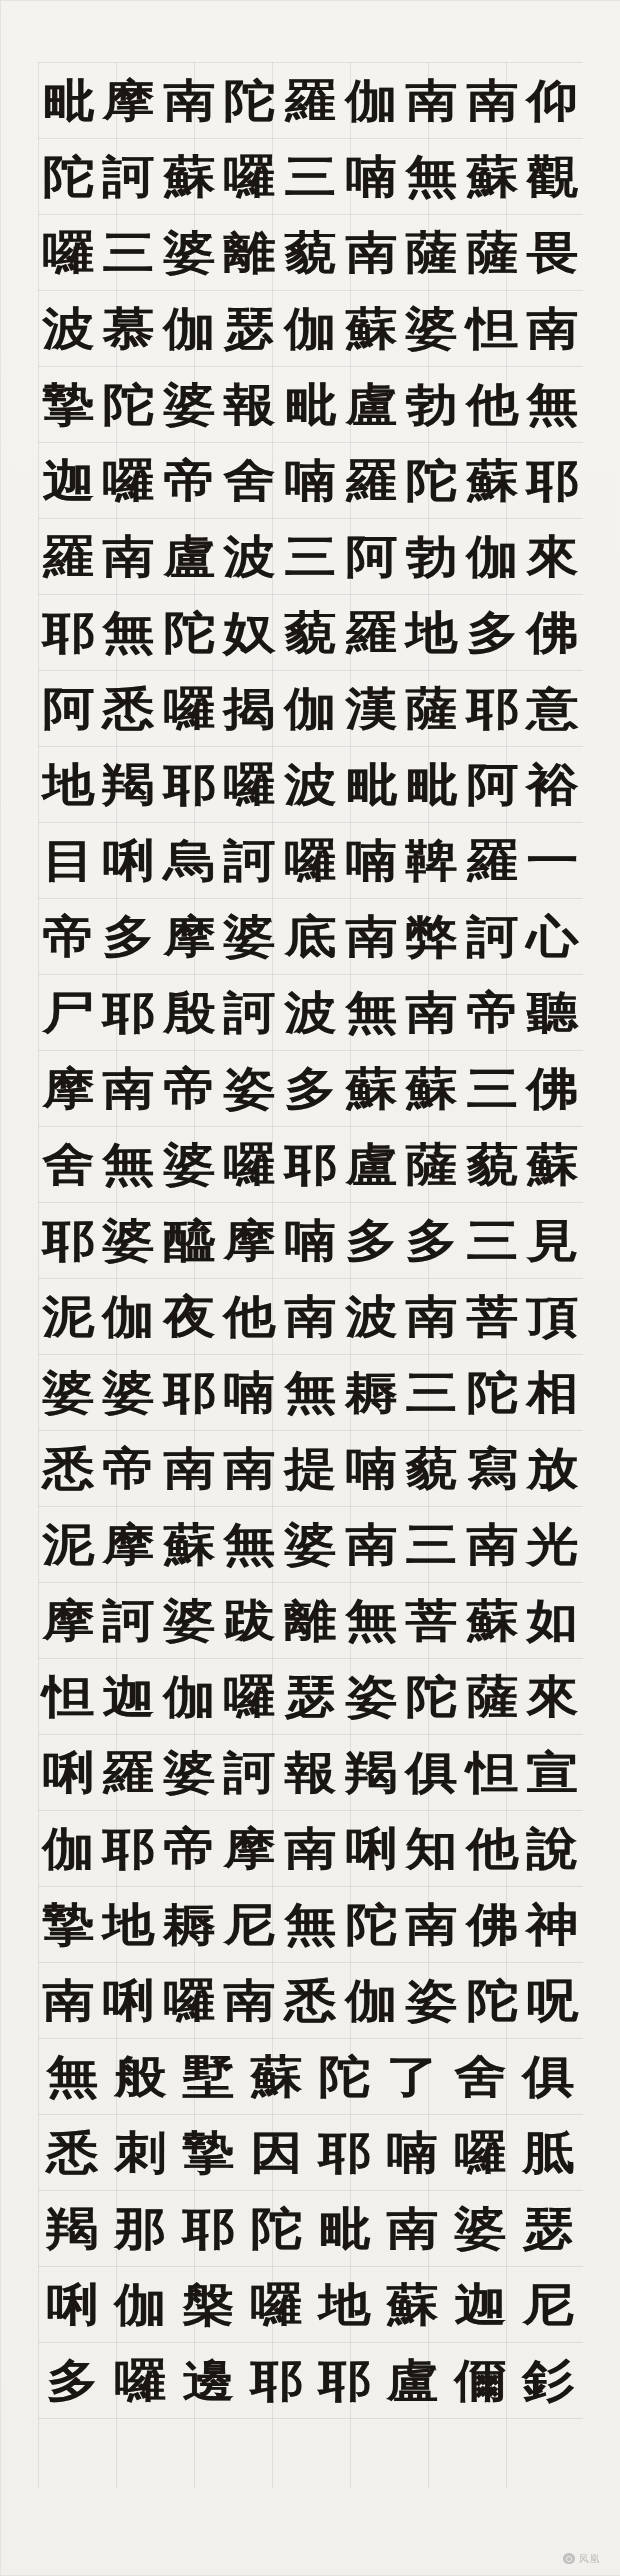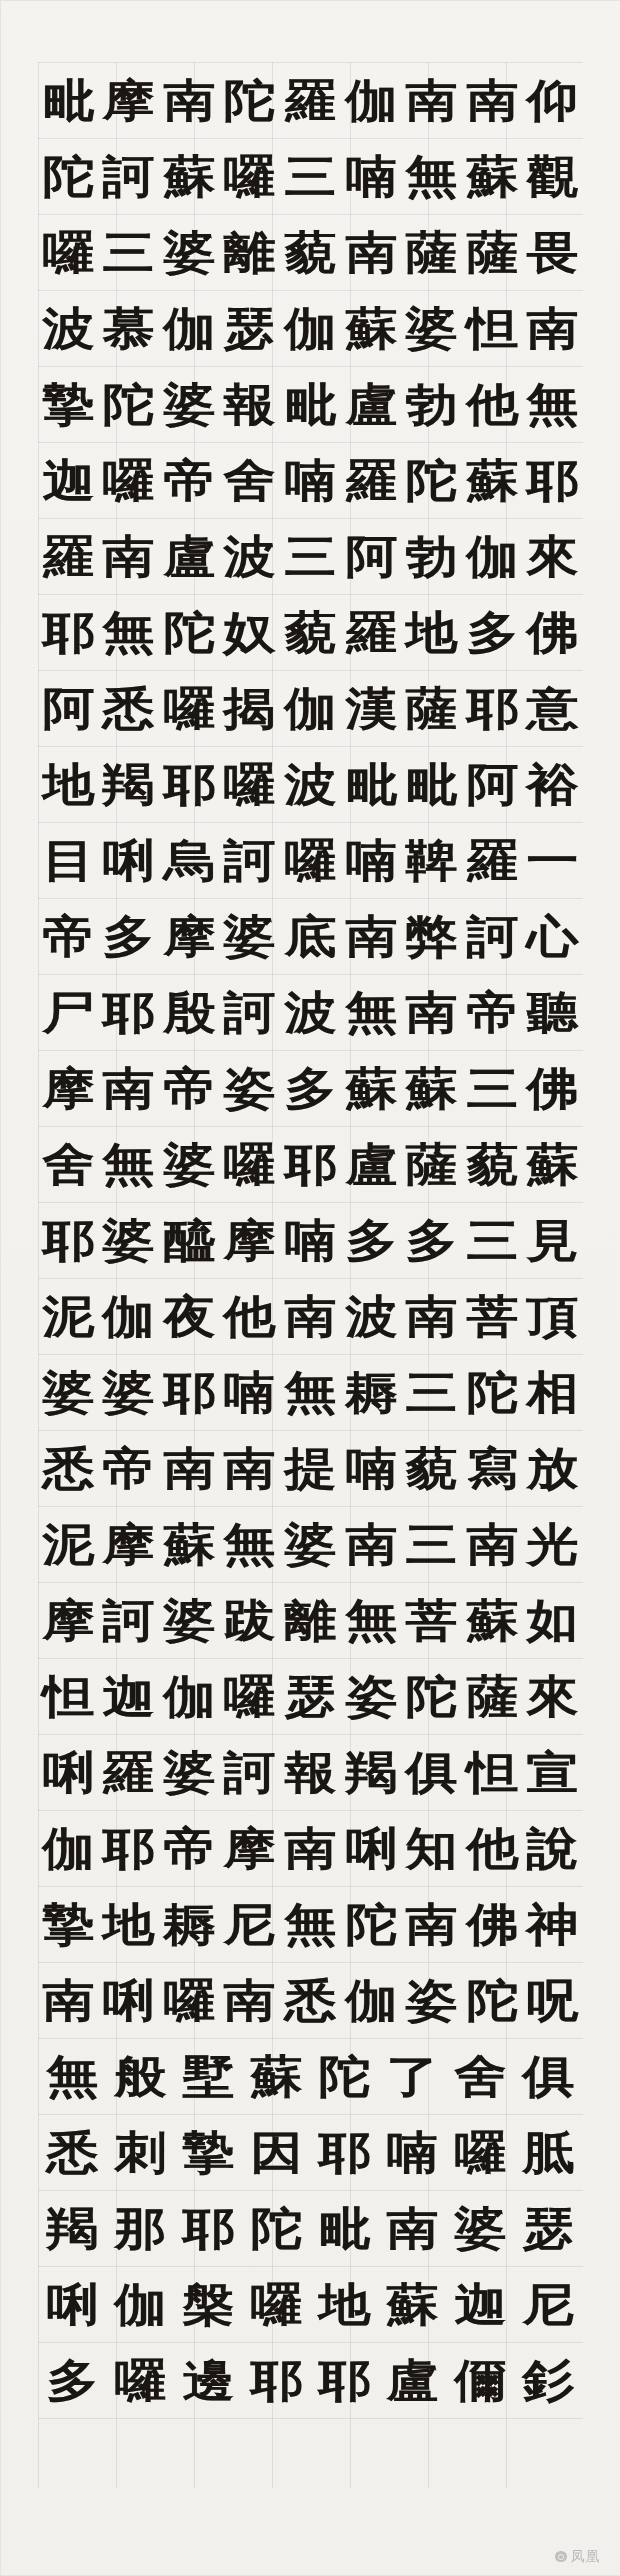--- a/index.html
+++ b/index.html
@@ -129,21 +129,21 @@
     left: 2.9px;
     top: 2.9px;
     width: 5.7px;
     height: 5.7px;
     border-radius: 50%;
     border: 1.1px solid #f2f0ec;
     box-sizing: border-box;
   }
   .wm-text {
     font-family: Liberation Serif, serif;
-    font-size: 14px;
+    font-size: 10px;
     color: #8d8d8d;
     letter-spacing: 0.6px;
   }
 
   
   .edge {
     position: absolute;
     inset: 0;
     border: 0.6px solid #e6e3df;
     pointer-events: none;

